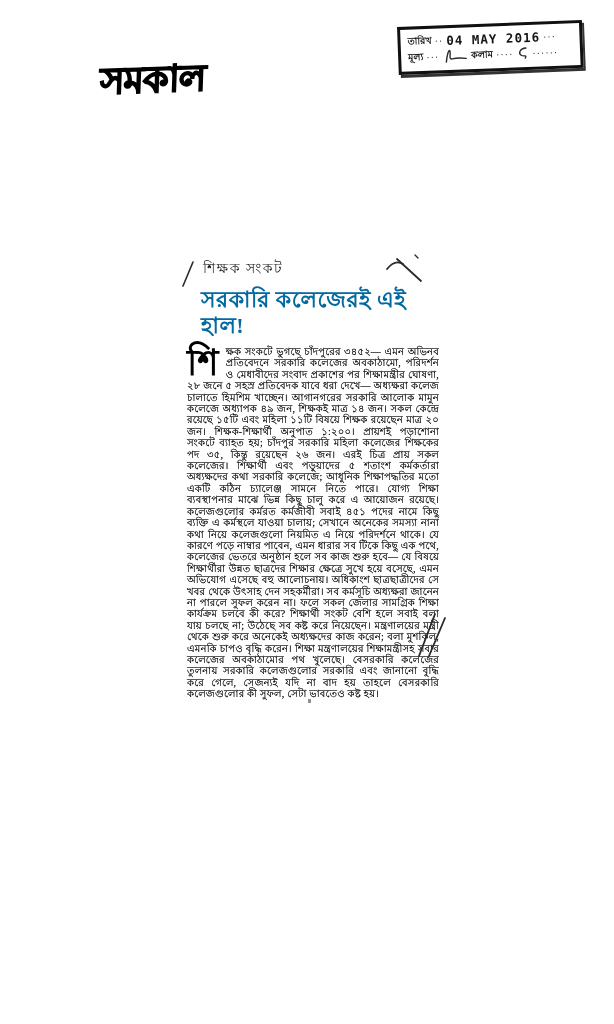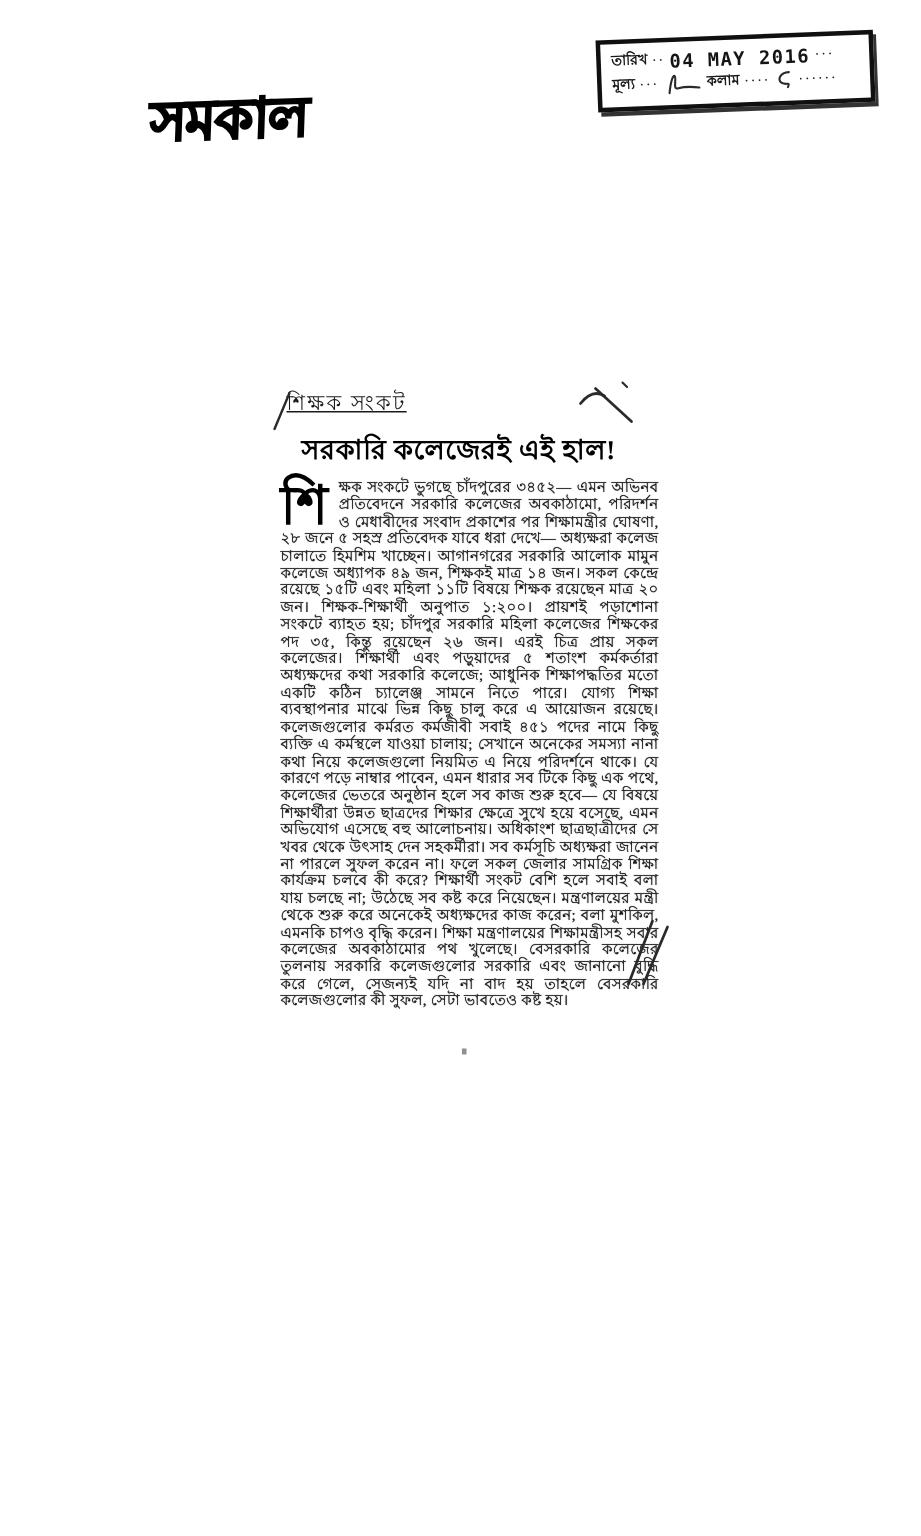--- a/index.html
+++ b/index.html
@@ -74,32 +74,31 @@
   .stamp svg { display: block; }
 
   
   .article {
     position: absolute;
     left: 187px;
     top: 257px;
     width: 252px;
   }
   .kicker {
-    margin-left: 4px;
+    margin-left: 16px;
     font-size: 14px;
     letter-spacing: 1.5px;
     color: #1b1b1b;
-    text-decoration: underline;
   }
   .headline {
     margin: 6px 0 0 14px;
-    font-size: 18px;
+    font-size: 22px;
     font-weight: bold;
     letter-spacing: 0.5px;
-    color: #000000;
+    color: #0369a1;
     line-height: 26px;
   }
   .body-text {
     margin-top: 7px;
     font-size: 10px;
     line-height: 11.4px;
     text-align: justify;
     color: #1e1e1e;
     text-shadow: 0 0 0.6px rgba(10,10,10,0.85);
     letter-spacing: 0.2px;

